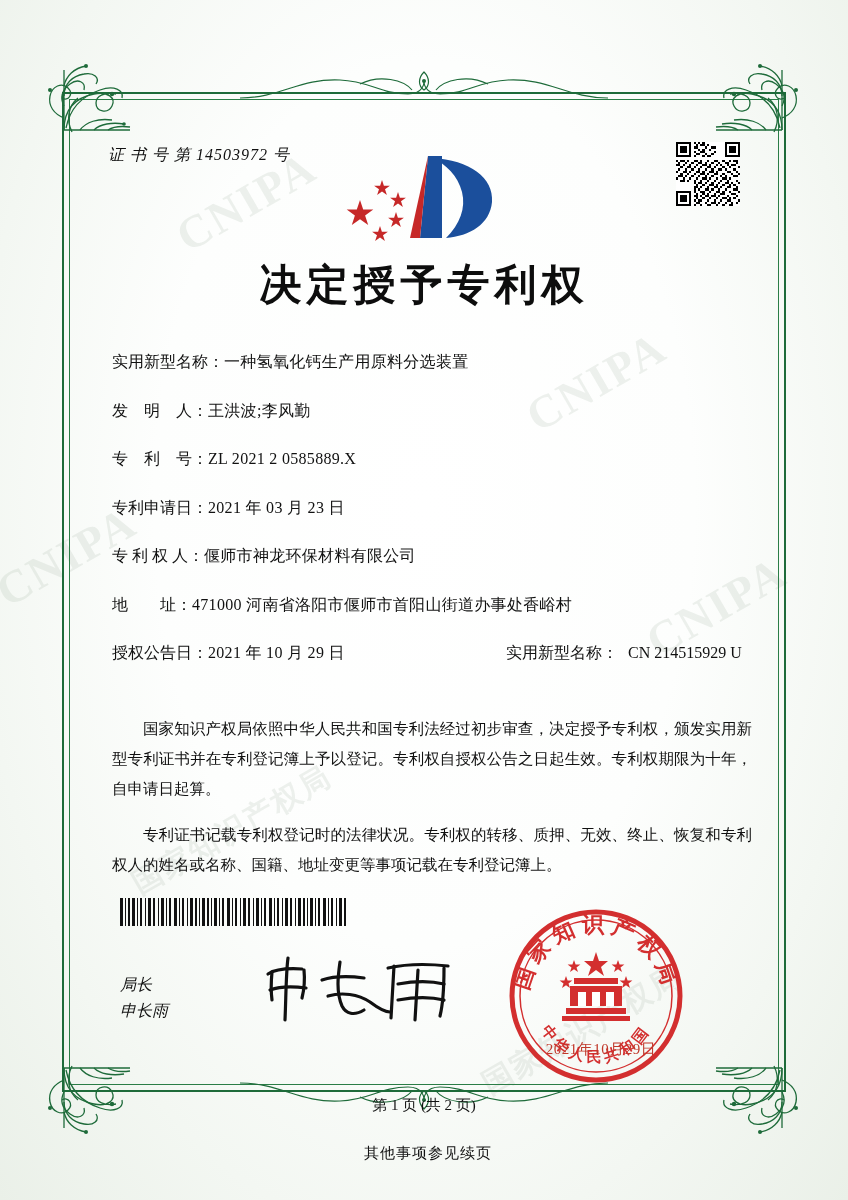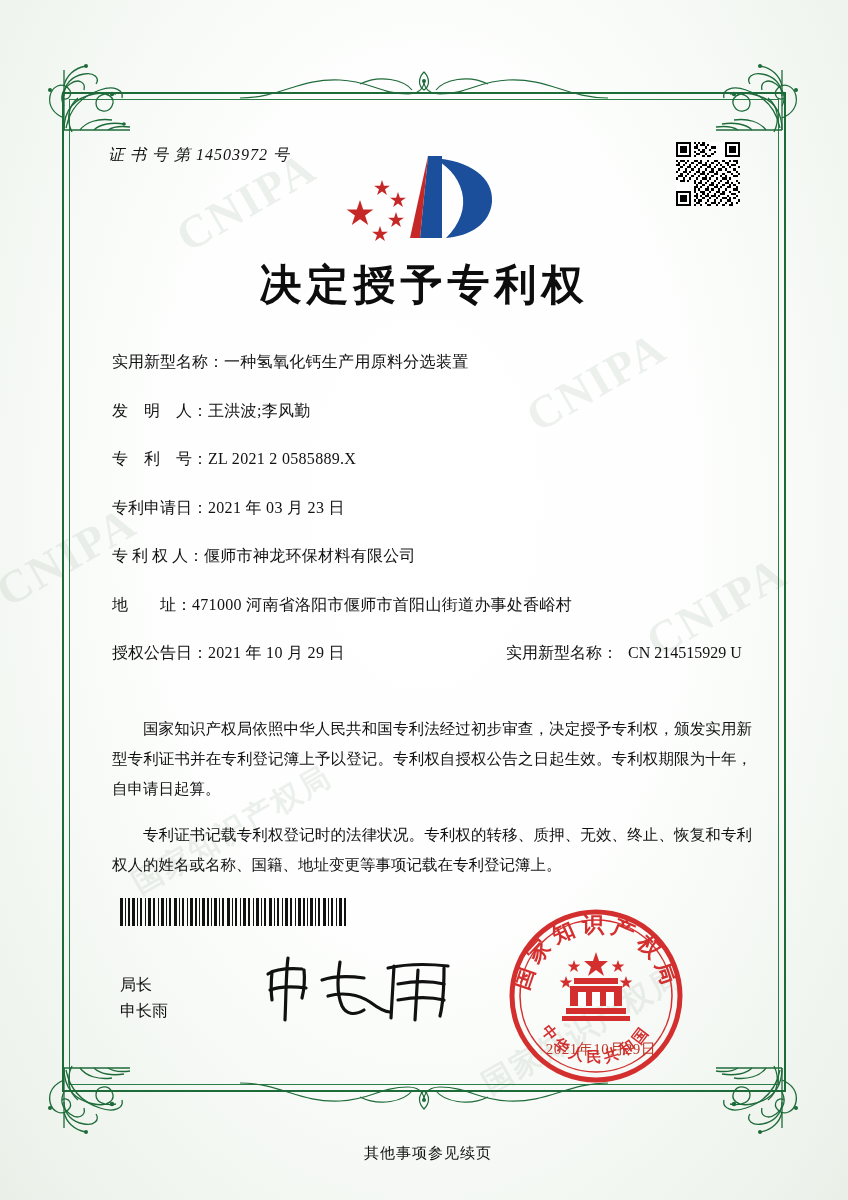--- a/index.html
+++ b/index.html
@@ -185,20 +185,21 @@
   }
 
   
   .sig-label {
     position: absolute;
     left: 120px;
     top: 972px;
     font-size: 16px;
     line-height: 26px;
     color: #111;
+    font-style: italic;
   }
   .sig-hand {
     position: absolute;
     left: 258px;
     top: 950px;
     width: 200px;
     height: 76px;
   }
 
   
@@ -764,15 +765,16 @@
       <text font-family="Liberation Serif, serif" font-size="22" font-weight="bold" fill="#d32f2f" letter-spacing="6">
         <textPath href="#arcTop" startOffset="50%" text-anchor="middle">国家知识产权局</textPath>
       </text>
       <text font-family="Liberation Serif, serif" font-size="15" font-weight="bold" fill="#d32f2f" letter-spacing="4">
         <textPath href="#arcBottom" startOffset="50%" text-anchor="middle">中华人民共和国</textPath>
       </text>
     </svg>
   </div>
   <div class="seal-date">2021年10月29日</div>
 
+  <div class="page-num">第 1 页 (共 2 页)</div>
   <div class="footer-note">其他事项参见续页</div>
 
 </div>
 
 </body></html>

